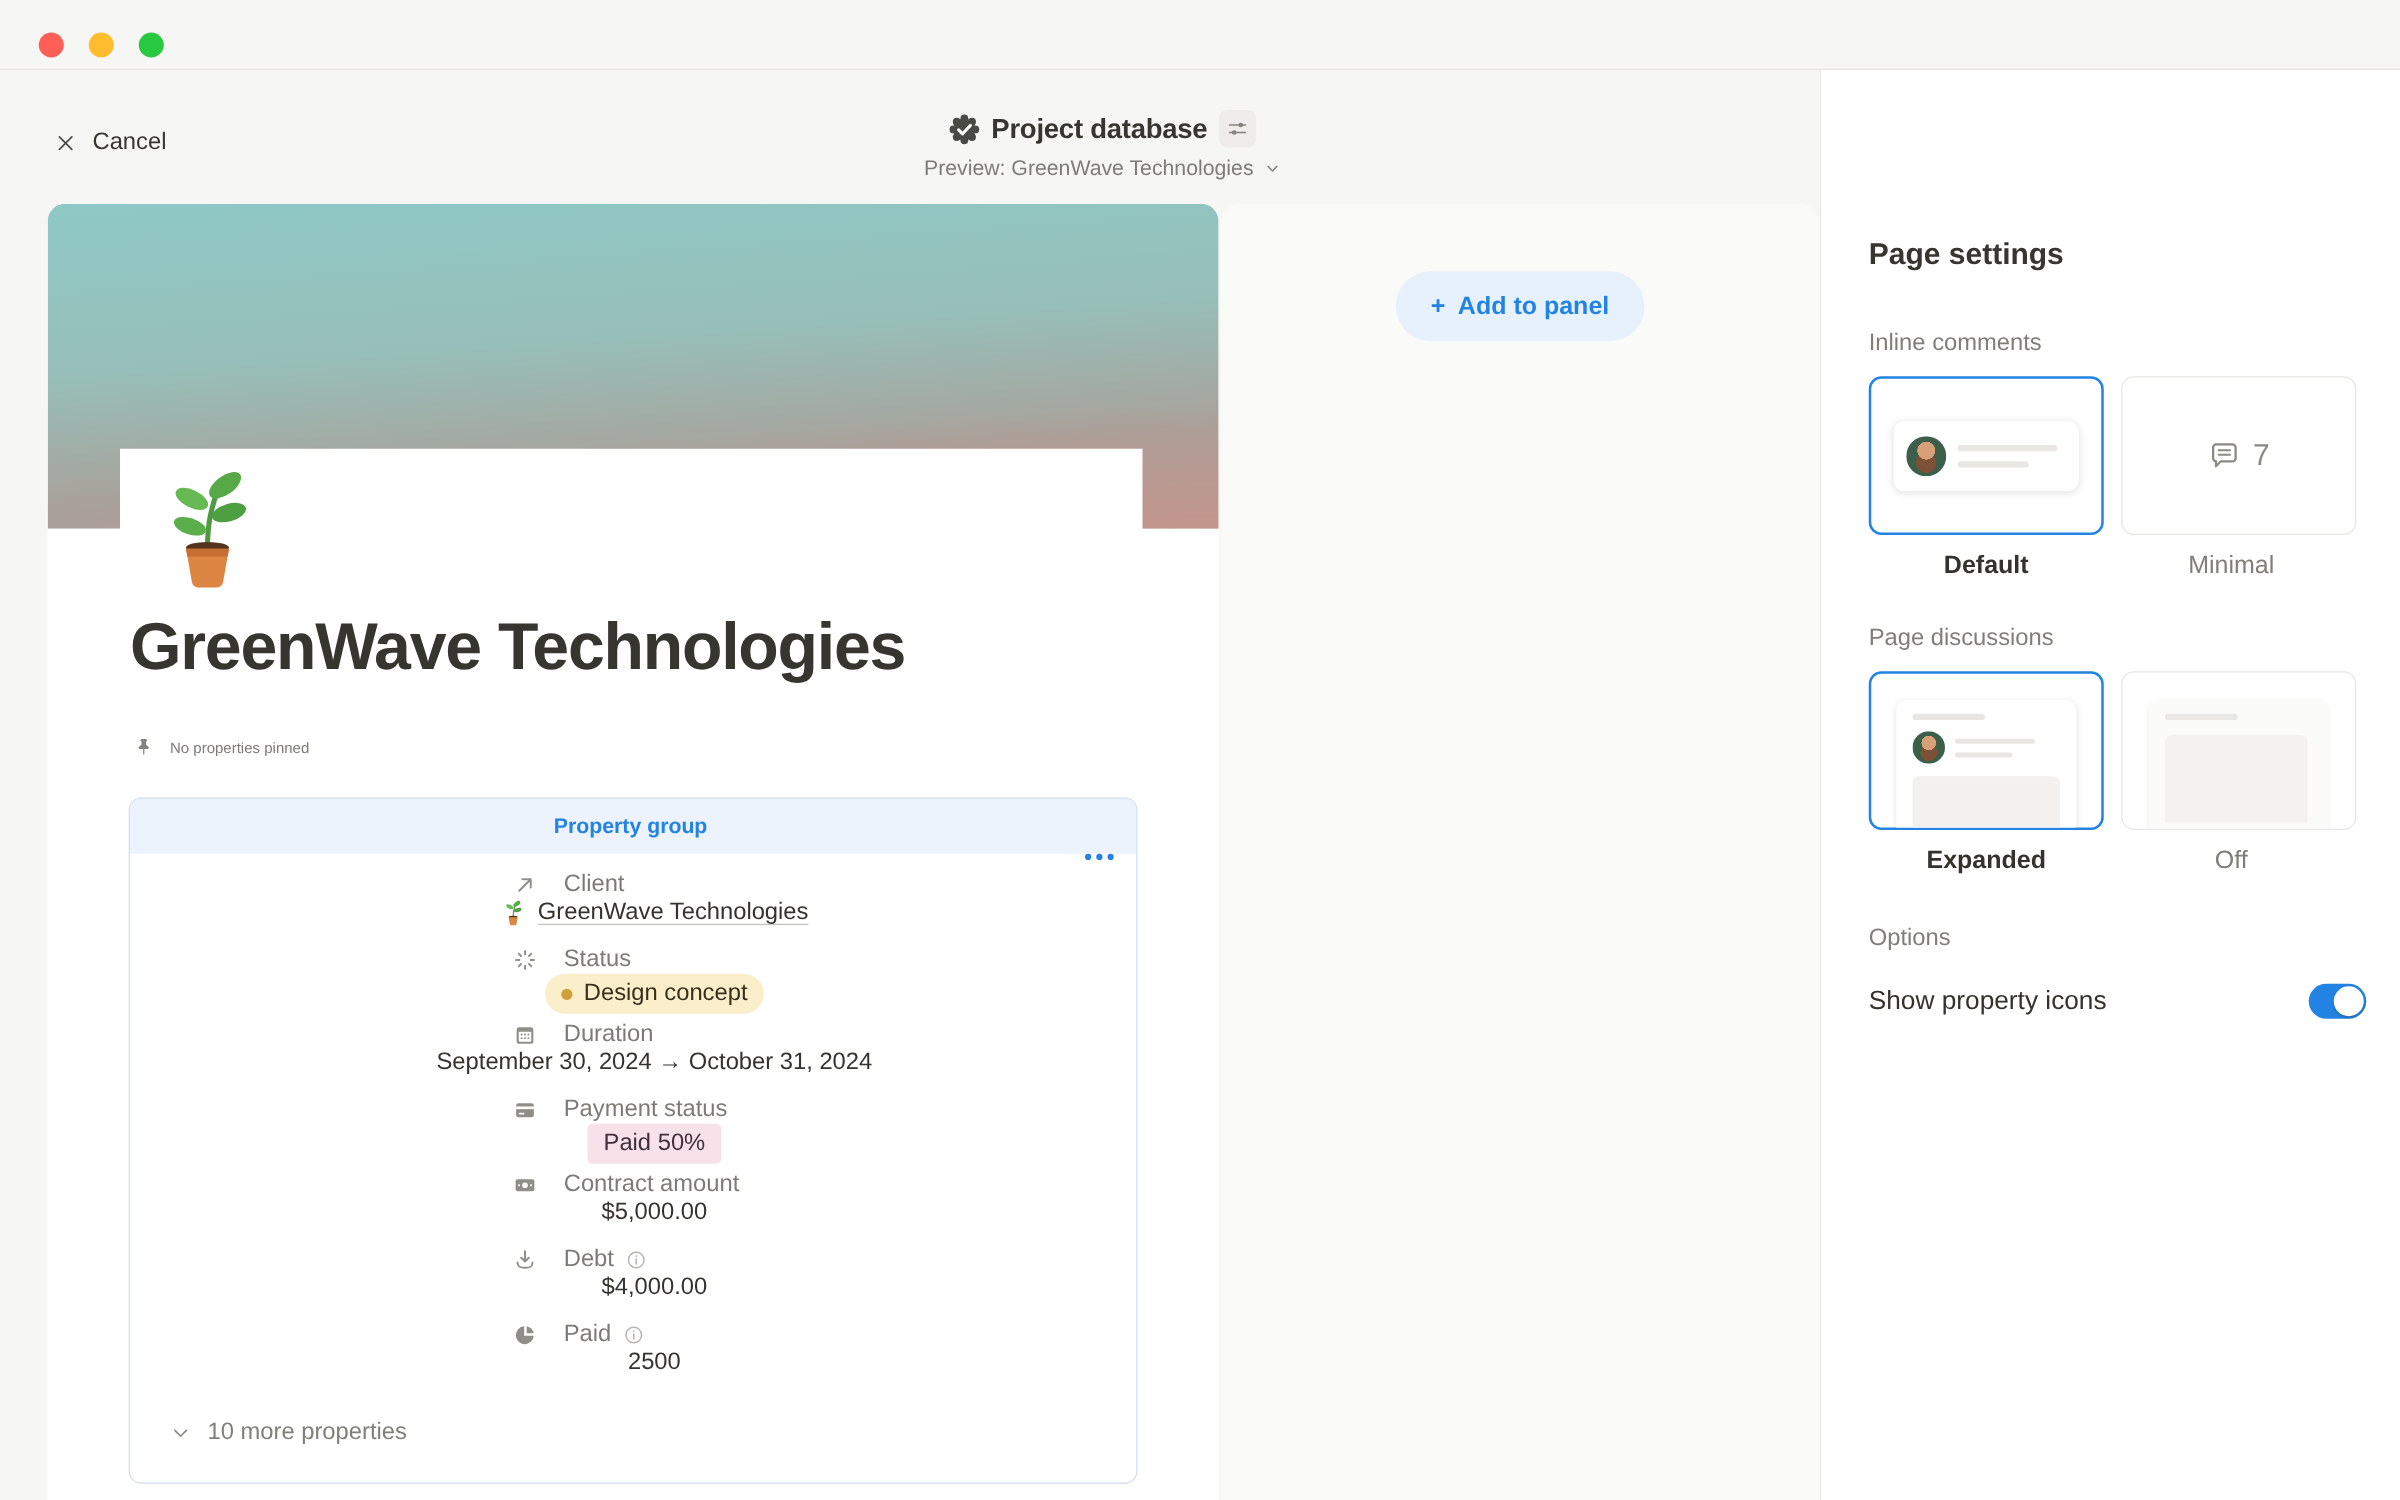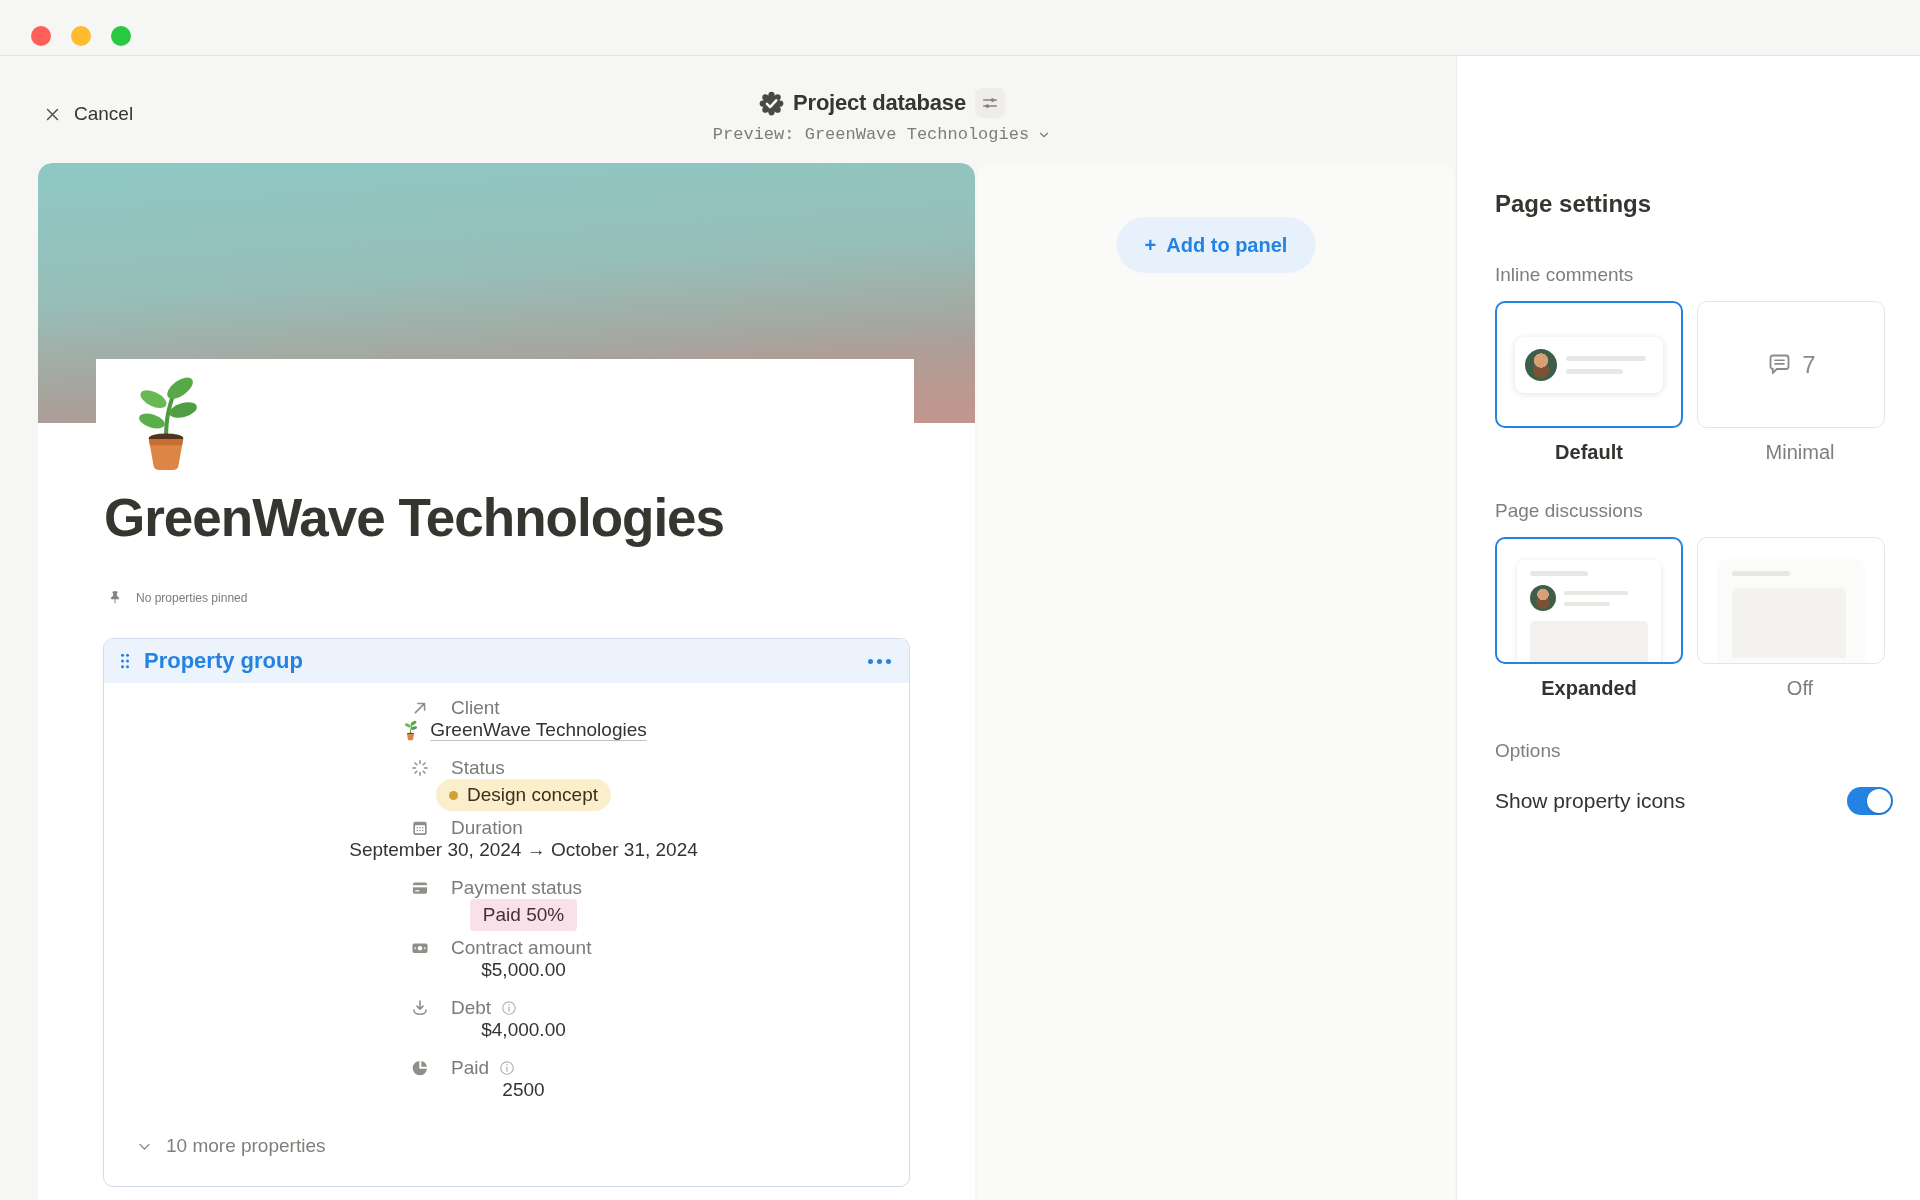--- a/index.html
+++ b/index.html
@@ -13,21 +13,21 @@
   .traffic span { width:20px; height:20px; border-radius:50%; display:block; }
 
   
   .cancel { position:absolute; left:44px; top:103px; display:flex; align-items:center; gap:13px;
             font-size:19px; color:#37352f; cursor:default; }
   .hdr-center { position:absolute; left:682px; top:88px; width:400px; text-align:center; }
   .hdr-title-row { display:flex; align-items:center; justify-content:center; gap:9px; }
   .hdr-title { font-size:22px; font-weight:700; color:#37352f; letter-spacing:-0.2px; }
   .sliders-box { width:30px; height:30px; border-radius:7px; background:#eeedeb; display:flex; align-items:center; justify-content:center; }
   .hdr-preview { margin-top:7px; display:flex; align-items:center; justify-content:center; gap:8px;
-                 font-size:17px; color:#7d7c78;font-family:Liberation Mono, monospace; }
+                 font-size:17px; color:#7d7c78; }
   .apply-btn { position:absolute; left:1611px; top:95px; height:50px; display:flex; align-items:stretch;
                background:#2383e2; border-radius:9px; color:#fff; overflow:hidden; }
   .apply-main { display:flex; align-items:center; gap:10px; padding:0 18px 0 20px; font-size:18px; font-weight:700; }
   .apply-caret { display:flex; align-items:center; justify-content:center; width:38px;
                  border-left:1px solid rgba(255,255,255,0.35); }
 
   
   .page-mock { position:absolute; left:38px; top:163px; width:937px; height:1037px; background:#fff;
                border-radius:14px 14px 0 0; overflow:hidden; }
   .cover { position:absolute; left:0; top:0; width:100%; height:260px; border-radius:14px 14px 0 0;
@@ -35,21 +35,21 @@
              radial-gradient(130% 95% at 100% 115%, rgba(205,148,138,0.85) 0%, rgba(205,148,138,0) 55%),
              linear-gradient(176deg, #8ec8c5 0%, #97bfb9 42%, #a9a099 76%, #b29a92 100%); }
   .content-col { position:absolute; left:58px; top:196px; width:818px; bottom:0; background:#fff; }
   .page-icon { margin:10px 0 0 20px; width:100px; height:104px; }
   .page-title { margin:14px 0 0 8px; font-size:53px; line-height:62px; font-weight:700; letter-spacing:-1px; color:#37352f; }
   .pinned { margin:40px 0 0 10px; display:flex; align-items:center; gap:12px; font-size:12px; color:#7d7c78; }
 
   .prop-card { margin:31px 0 0 7px; width:807px; height:549px; border:1px solid #d2dcea; border-radius:10px;
                background:#fff; overflow:hidden; }
   .prop-head { height:44px; background:#ecf3fc; display:flex; align-items:center; gap:12px; padding:0 18px 0 14px;
-               color:#2383e2; font-size:22px; font-weight:700; }
+               color:#2383e2; font-size:17px; font-weight:700;flex-direction:column; }
   .dots { margin-left:auto; display:flex; gap:4px; }
   .dots i { width:5px; height:5px; border-radius:50%; background:#2383e2; display:block; }
   .prop-body { padding-top:14px; }
   .prop-row { height:60px; display:flex; align-items:center; padding-left:34px; font-size:19px;flex-direction:column; }
   .p-icon { width:22px; height:22px; margin-right:10px; flex:0 0 auto; display:flex; align-items:center; }
   .p-label { width:227px; color:#7c7b77; display:flex; align-items:center; gap:9px; }
   .p-value { color:#34332f; display:flex; align-items:center; }
   .client-link { display:flex; align-items:center; gap:9px; text-decoration:underline;
                  text-decoration-color:#c4c2bd; text-underline-offset:4px; }
   .badge { display:inline-flex; align-items:center; gap:9px; padding:5px 13px; font-size:19px; }
@@ -67,21 +67,21 @@
 
   
   .sidebar { position:absolute; left:1456px; top:56px; width:464px; bottom:0; background:#fff;
              border-left:1px solid #ecebe9; padding:134px 0 14px 38px; }
   .ps-title { font-size:24px; font-weight:700; color:#37352f; }
   .sec-label { margin-top:46px; font-size:19px; color:#7f7e7a; }
   .cards-row { margin-top:15px; display:flex; gap:14px; }
   .opt-card { width:188px; height:127px; border-radius:10px; background:#fff; border:1px solid #e6e5e2;
               display:flex; align-items:center; justify-content:center; overflow:hidden; }
   .opt-card.selected { border:2px solid #2383e2; }
-  .labels-row { margin-top:13px; display:flex; gap:23px; }
+  .labels-row { margin-top:13px; display:flex; gap:8px; }
   .labels-row div { width:188px; text-align:center; font-size:20px; color:#7f7e7a; }
   .labels-row .on { font-weight:700; color:#33322e; }
   .mini-comment { width:148px; height:56px; border-radius:9px; background:#fff;
                   box-shadow:0 1px 7px rgba(15,15,15,0.12); display:flex; align-items:center; gap:9px; padding:0 10px; }
   .avatar { border-radius:50%; flex:0 0 auto;
             background:
               radial-gradient(circle at 50% 36%, #d8a077 0 27%, rgba(0,0,0,0) 28%),
               radial-gradient(circle at 50% 66%, #7d5136 0 30%, rgba(0,0,0,0) 31%),
               radial-gradient(circle at 50% 50%, #3d5f49 0 70%, #2e4a39 100%); }
   .av-32 { width:32px; height:32px; }

